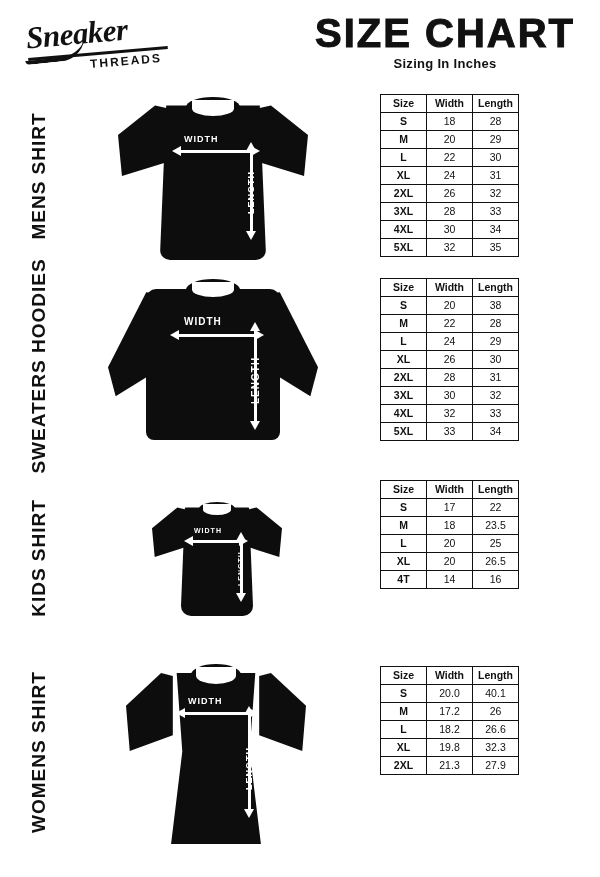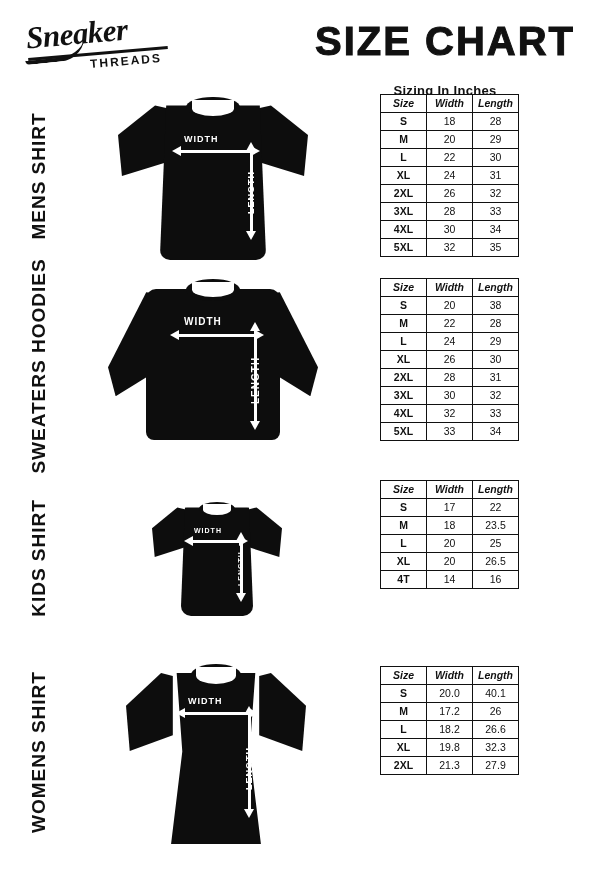--- a/index.html
+++ b/index.html
@@ -58,39 +58,39 @@
     position: absolute;
     left: 6px; top: 22px;
     width: 62px; height: 26px;
     border-bottom: 4px solid #111;
     border-radius: 0 0 46px 8px;
     transform: rotate(-6deg);
   }
 
   .title-block {
     position: absolute;
-    left: 300px; top: 18px;
+    left: 300px; top: 10px;
     width: 290px;
     text-align: center;
   }
   .size-chart-title {
     font-family: "Liberation Sans", sans-serif;
     font-weight: bold;
     font-size: 40px;
     letter-spacing: 2px;
     color: #111111;
     line-height: 46px;
     -webkit-text-stroke: 1px #111;
   }
   .sizing-sub {
     font-family: "Liberation Sans", sans-serif;
     font-weight: bold;
     font-size: 13px;
     color: #111111;
-    margin-top: 19px;
+    margin-top: 0;
     letter-spacing: 0.3px;
   }
 
   
   .section {
     position: absolute;
     left: 0;
     width: 600px;
   }
   .sec-1 { top: 86px;  height: 180px; }
@@ -253,21 +253,21 @@
   .size-table th, .size-table td {
     border: 1px solid #111111;
     text-align: center;
     color: #111111;
     font-size: 10.5px;
     padding: 2px 0;
     width: 46px;
     height: 17px;
     line-height: 13px;
   }
-  .size-table th { font-weight: bold; font-size: 10.5px; font-style: italic; }
+  .size-table th { font-weight: bold; font-size: 10.5px; }
   .size-table td:first-child { font-weight: bold; }
 </style>
 </head>
 <body>
 
 <div class="page">
 
   <div class="header">
     <div class="logo">
       <div class="logo-swoosh"></div>

